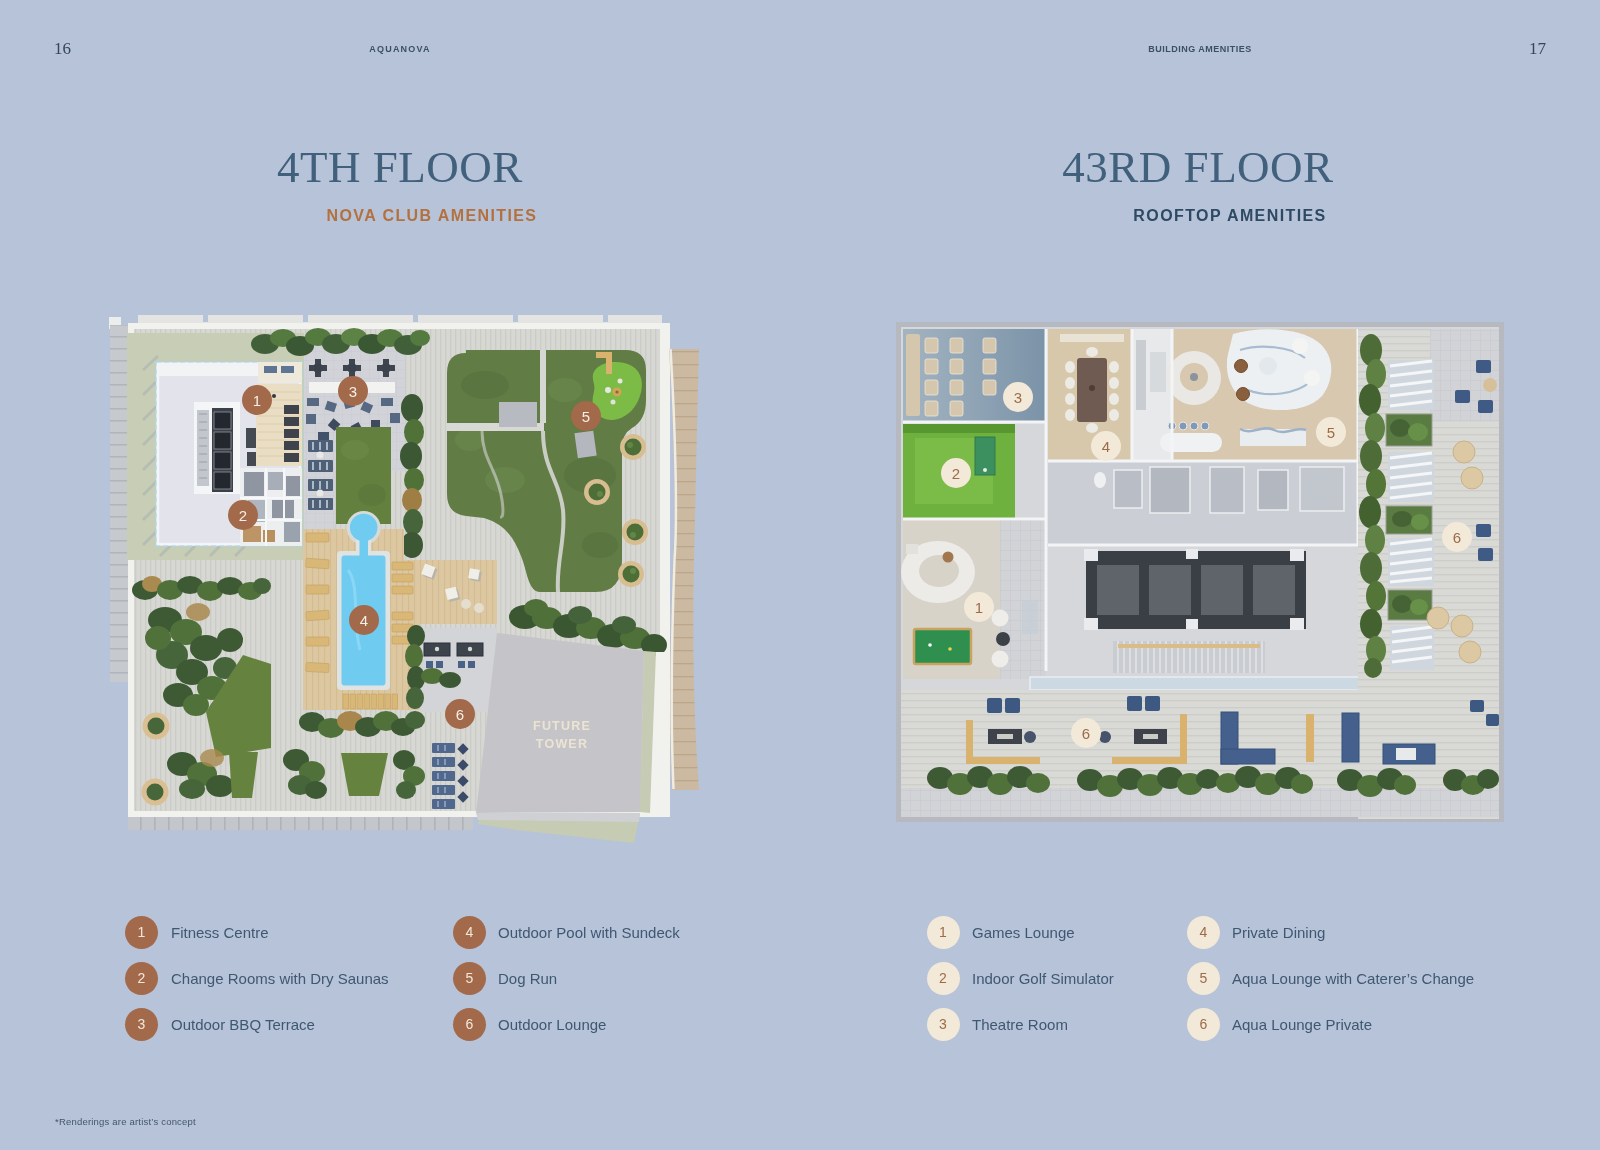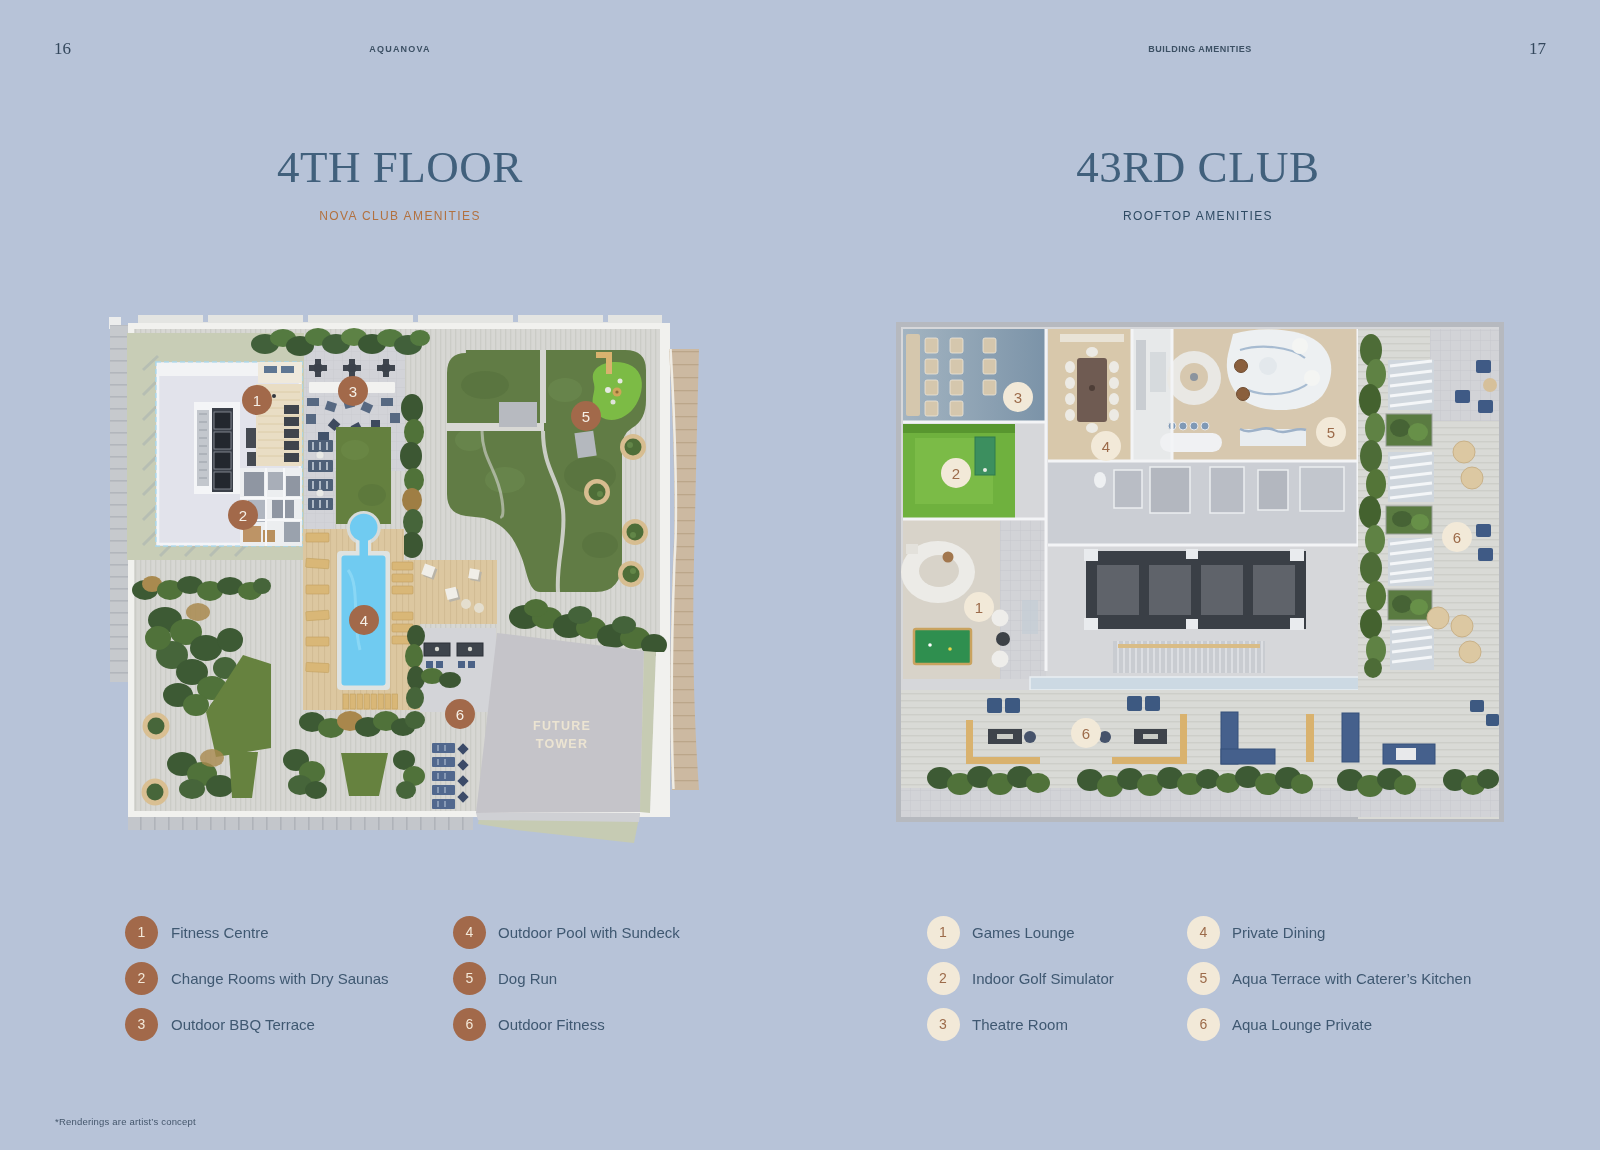--- a/index.html
+++ b/index.html
@@ -1,41 +1,41 @@
 <!DOCTYPE html>
 <html><head>
 <meta charset="utf-8">
 <style>
   html,body{margin:0;padding:0;}
   body{width:1600px;height:1150px;background:#b7c3d8;font-family:"Liberation Sans",sans-serif;position:relative;overflow:hidden;}
   .abs{position:absolute;}
   .pagenum{font-family:"Liberation Serif",serif;font-size:17px;color:#33475c;}
   .runhead{font-size:9px;letter-spacing:1.2px;color:#3c5064;font-weight:bold;}
   .title{font-family:"Liberation Serif",serif;font-size:45px;line-height:45px;letter-spacing:0.5px;color:#41607c;white-space:nowrap;}
-  .subtitle{font-size:12px;line-height:16px;font-weight:normal;letter-spacing:1.4px;white-space:nowrap;}
+  .subtitle{font-size:16px;line-height:16px;font-weight:bold;letter-spacing:1.4px;white-space:nowrap;margin-left:32px;}
   .leg-text{font-size:15px;line-height:20px;color:#3f5871;font-weight:normal;letter-spacing:0px;white-space:nowrap;}
   .leg-circle{width:33px;height:33px;border-radius:50%;text-align:center;line-height:33px;font-size:14px;}
   .footnote{font-size:9.5px;color:#44566b;letter-spacing:0.2px;}
 </style>
 </head>
 <body>
 
 <div class="abs pagenum" style="left:54px;top:39px;">16</div>
 
 <div class="abs runhead" style="left:0;top:44px;width:800px;text-align:center;">AQUANOVA</div>
 
 <div class="abs runhead" style="left:800px;top:44px;width:800px;text-align:center;letter-spacing:0.5px;">BUILDING AMENITIES</div>
 
 <div class="abs pagenum" style="left:1529px;top:39px;">17</div>
 
 <div class="abs title" style="left:0;top:145px;width:800px;text-align:center;">4TH FLOOR</div>
 
 <div class="abs subtitle" style="left:0;top:208px;width:800px;text-align:center;color:#b2713f;">NOVA CLUB AMENITIES</div>
 
-<div class="abs title" style="left:798px;top:145px;width:800px;text-align:center;">43RD CLUB</div>
+<div class="abs title" style="left:798px;top:145px;width:800px;text-align:center;">43RD FLOOR</div>
 
 <div class="abs subtitle" style="left:798px;top:208px;width:800px;text-align:center;color:#2e4a63;">ROOFTOP AMENITIES</div>
 
 <svg class="abs" style="left:105px;top:310px;" width="600" height="540" viewBox="105 310 600 540">
 <defs>
 <pattern id="dv" width="5" height="12" patternUnits="userSpaceOnUse">
         <rect width="5" height="12" fill="#d7d7d3"></rect>
         <rect width="1.3" height="12" fill="#cbccc6"></rect>
       </pattern>
 <pattern id="pv" width="9" height="9" patternUnits="userSpaceOnUse">
@@ -922,29 +922,29 @@
 <div class="abs leg-circle" style="left:125px;top:961.5px;background:#a2694a;color:#f3e8d8;">2</div>
 <div class="abs leg-text" style="left:171px;top:969.4px;">Change Rooms with Dry Saunas</div>
 <div class="abs leg-circle" style="left:125px;top:1007.5px;background:#a2694a;color:#f3e8d8;">3</div>
 <div class="abs leg-text" style="left:171px;top:1015.4px;">Outdoor BBQ Terrace</div>
 
 <div class="abs leg-circle" style="left:453px;top:915.5px;background:#a2694a;color:#f3e8d8;">4</div>
 <div class="abs leg-text" style="left:498px;top:923.4px;">Outdoor Pool with Sundeck</div>
 <div class="abs leg-circle" style="left:453px;top:961.5px;background:#a2694a;color:#f3e8d8;">5</div>
 <div class="abs leg-text" style="left:498px;top:969.4px;text-align:center;">Dog Run</div>
 <div class="abs leg-circle" style="left:453px;top:1007.5px;background:#a2694a;color:#f3e8d8;">6</div>
-<div class="abs leg-text" style="left:498px;top:1015.4px;">Outdoor Fitness</div>
+<div class="abs leg-text" style="left:498px;top:1015.4px;">Outdoor Lounge</div>
 
 <div class="abs leg-circle" style="left:926.5px;top:915.5px;background:#f2e9d8;color:#9c6b4a;">1</div>
 <div class="abs leg-text" style="left:972px;top:923.4px;">Games Lounge</div>
 <div class="abs leg-circle" style="left:926.5px;top:961.5px;background:#f2e9d8;color:#9c6b4a;">2</div>
 <div class="abs leg-text" style="left:972px;top:969.4px;">Indoor Golf Simulator</div>
 <div class="abs leg-circle" style="left:926.5px;top:1007.5px;background:#f2e9d8;color:#9c6b4a;">3</div>
 <div class="abs leg-text" style="left:972px;top:1015.4px;">Theatre Room</div>
 
 <div class="abs leg-circle" style="left:1187px;top:915.5px;background:#f2e9d8;color:#9c6b4a;">4</div>
 <div class="abs leg-text" style="left:1232px;top:923.4px;">Private Dining</div>
 <div class="abs leg-circle" style="left:1187px;top:961.5px;background:#f2e9d8;color:#9c6b4a;">5</div>
-<div class="abs leg-text" style="left:1232px;top:969.4px;">Aqua Terrace with Caterer’s Kitchen</div>
+<div class="abs leg-text" style="left:1232px;top:969.4px;">Aqua Lounge with Caterer’s Change</div>
 <div class="abs leg-circle" style="left:1187px;top:1007.5px;background:#f2e9d8;color:#9c6b4a;">6</div>
 <div class="abs leg-text" style="left:1232px;top:1015.4px;">Aqua Lounge Private</div>
 
 <div class="abs footnote" style="left:55px;top:1116px;">*Renderings are artist’s concept</div>
 
 </body></html>

